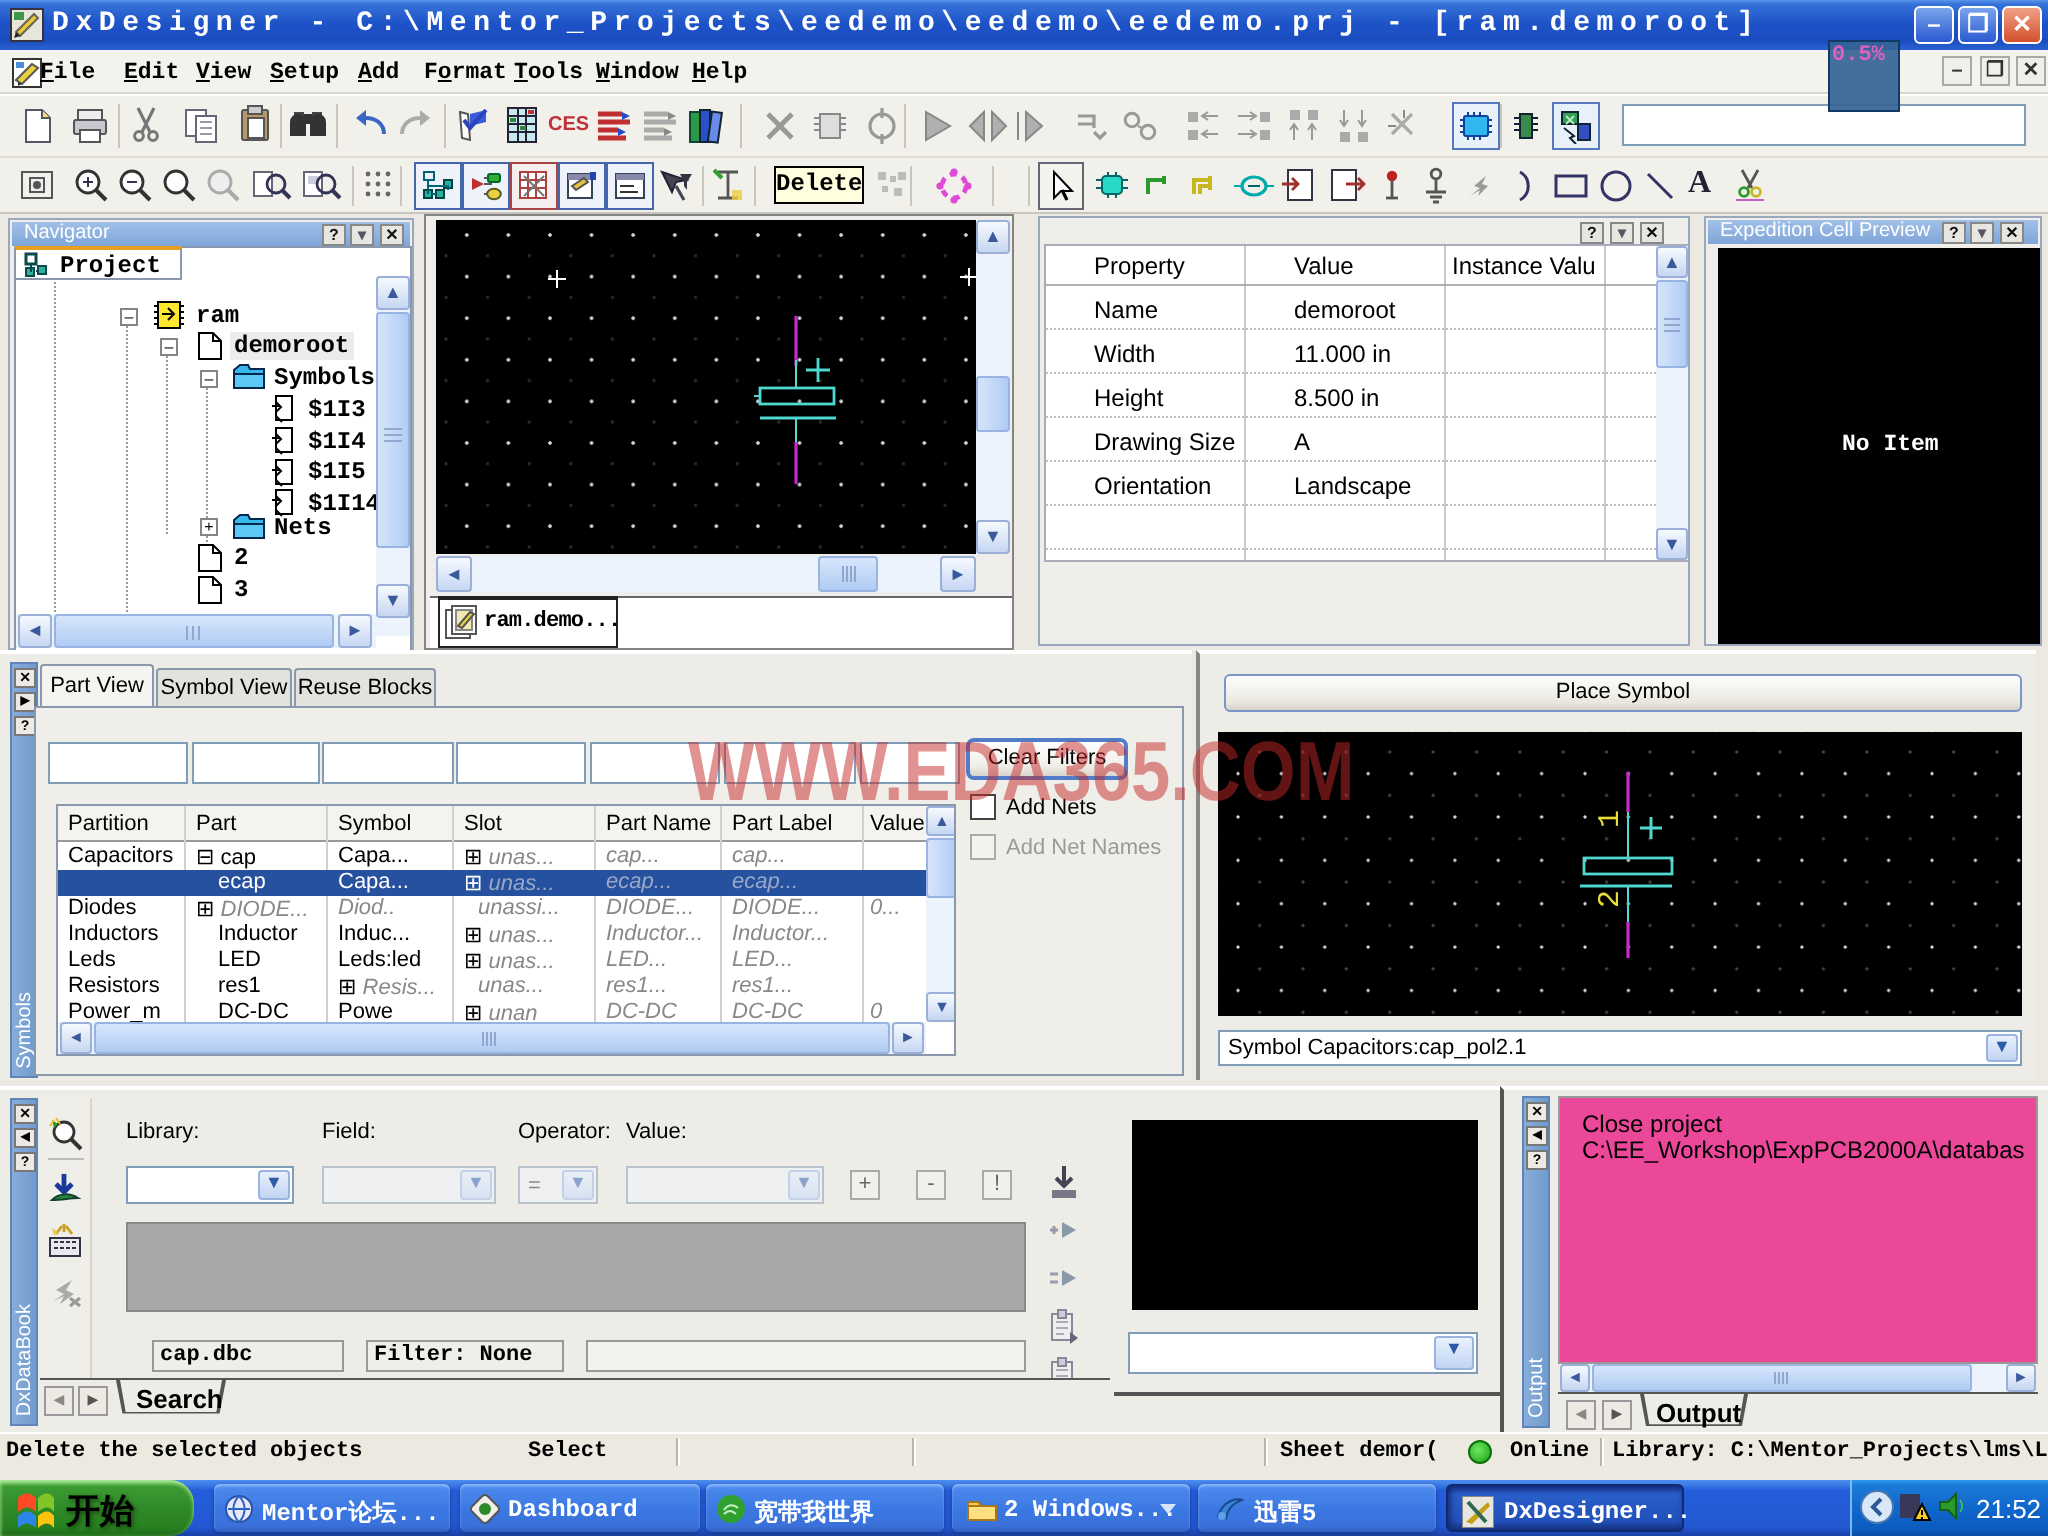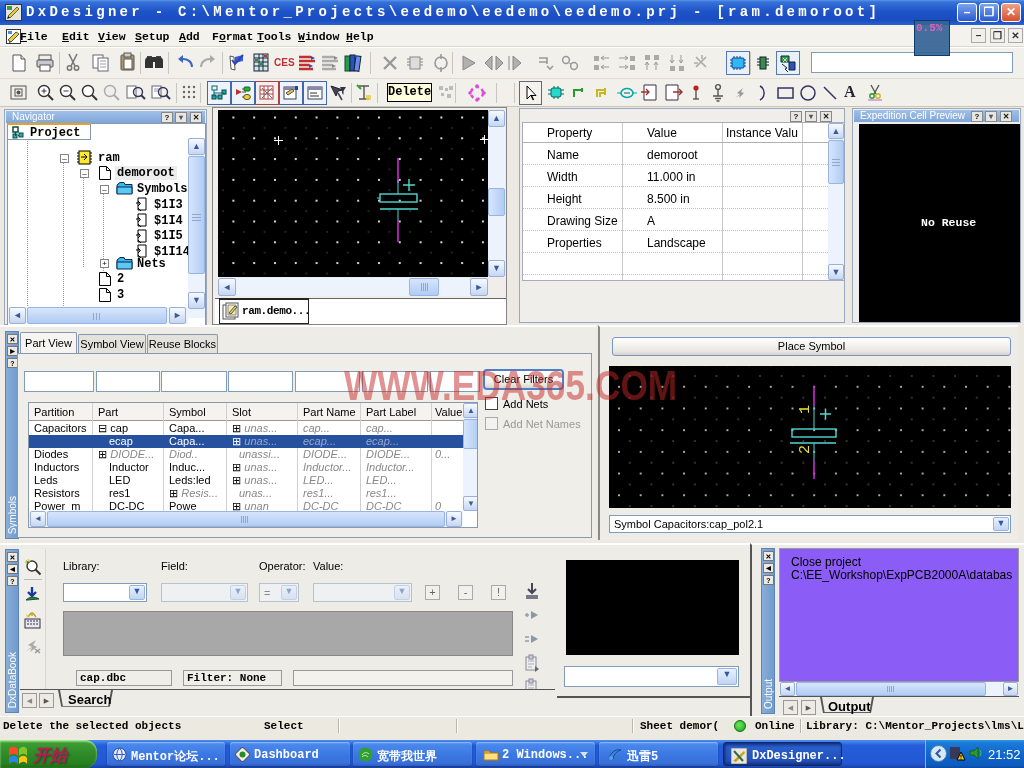--- a/index.html
+++ b/index.html
@@ -591,38 +591,38 @@
     <div style="position:absolute;left:124px;top:3px;font-size:12px">Value</div>
     <div style="position:absolute;left:203px;top:3px;font-size:12px">Instance Valu</div>
     <div style="position:absolute;left:24px;top:25px;font-size:12px">Name</div>
       <div style="position:absolute;left:124px;top:25px;font-size:12px">demoroot</div>
     <div style="position:absolute;left:24px;top:47px;font-size:12px">Width</div>
       <div style="position:absolute;left:124px;top:47px;font-size:12px">11.000 in</div>
     <div style="position:absolute;left:24px;top:69px;font-size:12px">Height</div>
       <div style="position:absolute;left:124px;top:69px;font-size:12px">8.500 in</div>
     <div style="position:absolute;left:24px;top:91px;font-size:12px">Drawing Size</div>
       <div style="position:absolute;left:124px;top:91px;font-size:12px">A</div>
-    <div style="position:absolute;left:24px;top:113px;font-size:12px">Properties</div>
+    <div style="position:absolute;left:24px;top:113px;font-size:12px">Orientation</div>
       <div style="position:absolute;left:124px;top:113px;font-size:12px">Landscape</div>
 
     <div class="sb" style="left:305px;top:0;width:16px;height:157px"></div>
     <div class="sbbtn" style="left:305px;top:0;width:16px;height:16px;font-size:9px;line-height:14px">▲</div>
     <div class="sbthumb" style="left:305px;top:17px;width:16px;height:44px"></div>
     <div class="abs" style="left:309px;top:36px;width:8px;height:1px;background:#90a8d0;box-shadow:0 3px #90a8d0,0 6px #90a8d0"></div>
     <div class="sbbtn" style="left:305px;top:141px;width:16px;height:16px;font-size:9px;line-height:14px">▼</div>
   </div>
 
 </div>
 <div class="panel" style="left:852px;top:108px;width:169px;height:215px">
   <div class="ptitle" style="font-size:10px">Expedition Cell Preview</div>
   <div class="pbtn" style="right:37px;top:2px">?</div>
   <div class="pbtn" style="right:23px;top:2px;color:#556">▾</div>
   <div class="pbtn" style="right:8px;top:2px">✕</div>
   <div class="blackcv" style="left:6px;top:15px;width:161px;height:198px"></div>
-  <div class="abs mono" style="left:68px;top:107px;color:#fff;font-size:11.5px">No Reuse</div>
+  <div class="abs mono" style="left:68px;top:107px;color:#fff;font-size:11.5px">No Item</div>
 </div>
 
 <div class="abs" style="left:0px;top:325px;width:596px;height:215px;background:#eeece6;border-top:2px solid #fff">
   <div class="vstrip" style="left:5px;top:4px;height:208px">
     <div class="vsbtn" style="top:2px">✕</div>
     <div class="vsbtn" style="top:14px;font-size:6px">▶</div>
     <div class="vsbtn" style="top:26px">?</div>
     <div class="vtxt" style="bottom:4px">Symbols</div>
   </div>
 
@@ -859,21 +859,21 @@
   <div class="abs" style="left:0px;top:151px;width:193px;height:2px;background:#555"></div>
 </div>
 <div class="abs" style="left:750px;top:543px;width:274px;height:173px;background:#eeece6;border-top:2px solid #fff;border-left:2px solid #555">
   <div class="vstrip" style="left:9px;top:3px;height:166px">
     <div class="vsbtn" style="top:2px">✕</div>
     <div class="vsbtn" style="top:14px;font-size:6px">◀</div>
     <div class="vsbtn" style="top:26px">?</div>
     <div class="vtxt" style="bottom:4px">Output</div>
   </div>
 
-  <div class="abs" style="left:27px;top:3px;width:240px;height:134px;background:#8b5cf6;border:1px solid #999">
+  <div class="abs" style="left:27px;top:3px;width:240px;height:134px;background:#ec4899;border:1px solid #999">
     <div style="position:absolute;left:11px;top:6px;font-size:12px">Close project</div>
     <div style="position:absolute;left:11px;top:19px;font-size:12px;white-space:nowrap">C:\EE_Workshop\ExpPCB2000A\databas</div>
   </div>
 
   <div class="sb" style="left:28px;top:137px;width:238px;height:14px"></div>
   <div class="sbbtn" style="left:28px;top:137px;width:15px;height:14px;font-size:8px;line-height:12px">◄</div>
   <div class="sbthumbh" style="left:44px;top:137px;width:190px;height:14px"></div>
   <div class="abs" style="left:135px;top:141px;width:1px;height:6px;background:#90a8d0;box-shadow:2px 0 #90a8d0,4px 0 #90a8d0,6px 0 #90a8d0"></div>
   <div class="sbbtn" style="left:251px;top:137px;width:15px;height:14px;font-size:8px;line-height:12px">►</div>
 
@@ -901,21 +901,21 @@
 <div class="abs" style="left:7px;top:744px;width:22px;height:21px">
   <svg width="22" height="21">
       <g>
         <path d="M2 5c3-3 6-3 9 0v7c-3-3-6-3-9 0z" fill="#ff4a26"></path>
         <path d="M12 5c3-3 6-3 8 0v7c-2-3-5-3-8 0z" fill="#82c528"></path>
         <path d="M2 14c3-3 6-3 9 0v6c-3-3-6-3-9 0z" fill="#2e84e8"></path>
         <path d="M12 14c3-3 6-3 8 0v6c-2-3-5-3-8 0z" fill="#ffc40d"></path>
       </g>
     </svg>
 </div>
-<div class="abs" style="left:33px;top:744px;color:#be185d;font-size:17px;font-weight:bold;font-style:italic;text-shadow:1px 1px 2px #1a4a12;font-family:'Liberation Sans',sans-serif">开始</div>
+<div class="abs" style="left:33px;top:744px;color:#000000;font-size:17px;font-weight:bold;text-shadow:1px 1px 2px #1a4a12;font-family:'Liberation Sans',sans-serif">开始</div>
 <div class="tbtn abs" style="left:107px;width:118px">
   <div class="abs" style="left:5px;top:5px;width:15px;height:15px"><svg width="15" height="15">
         <circle cx="7.5" cy="7.5" r="6.5" fill="#e8e8f8" stroke="#2a52a8"></circle>
         <path d="M2 7.5h11M7.5 1a9 9 0 010 13M7.5 1a9 9 0 000 13" stroke="#2a62c8" fill="none"></path>
       </svg></div>
   <div class="tlab mono">Mentor论坛...</div>
 </div>
 <div class="tbtn abs" style="left:230px;width:120px">
   <div class="abs" style="left:5px;top:5px;width:15px;height:15px"><svg width="15" height="15">
         <rect x="2" y="2" width="11" height="11" rx="2" transform="rotate(45 7.5 7.5)" fill="#f0f0e8" stroke="#555"></rect>

